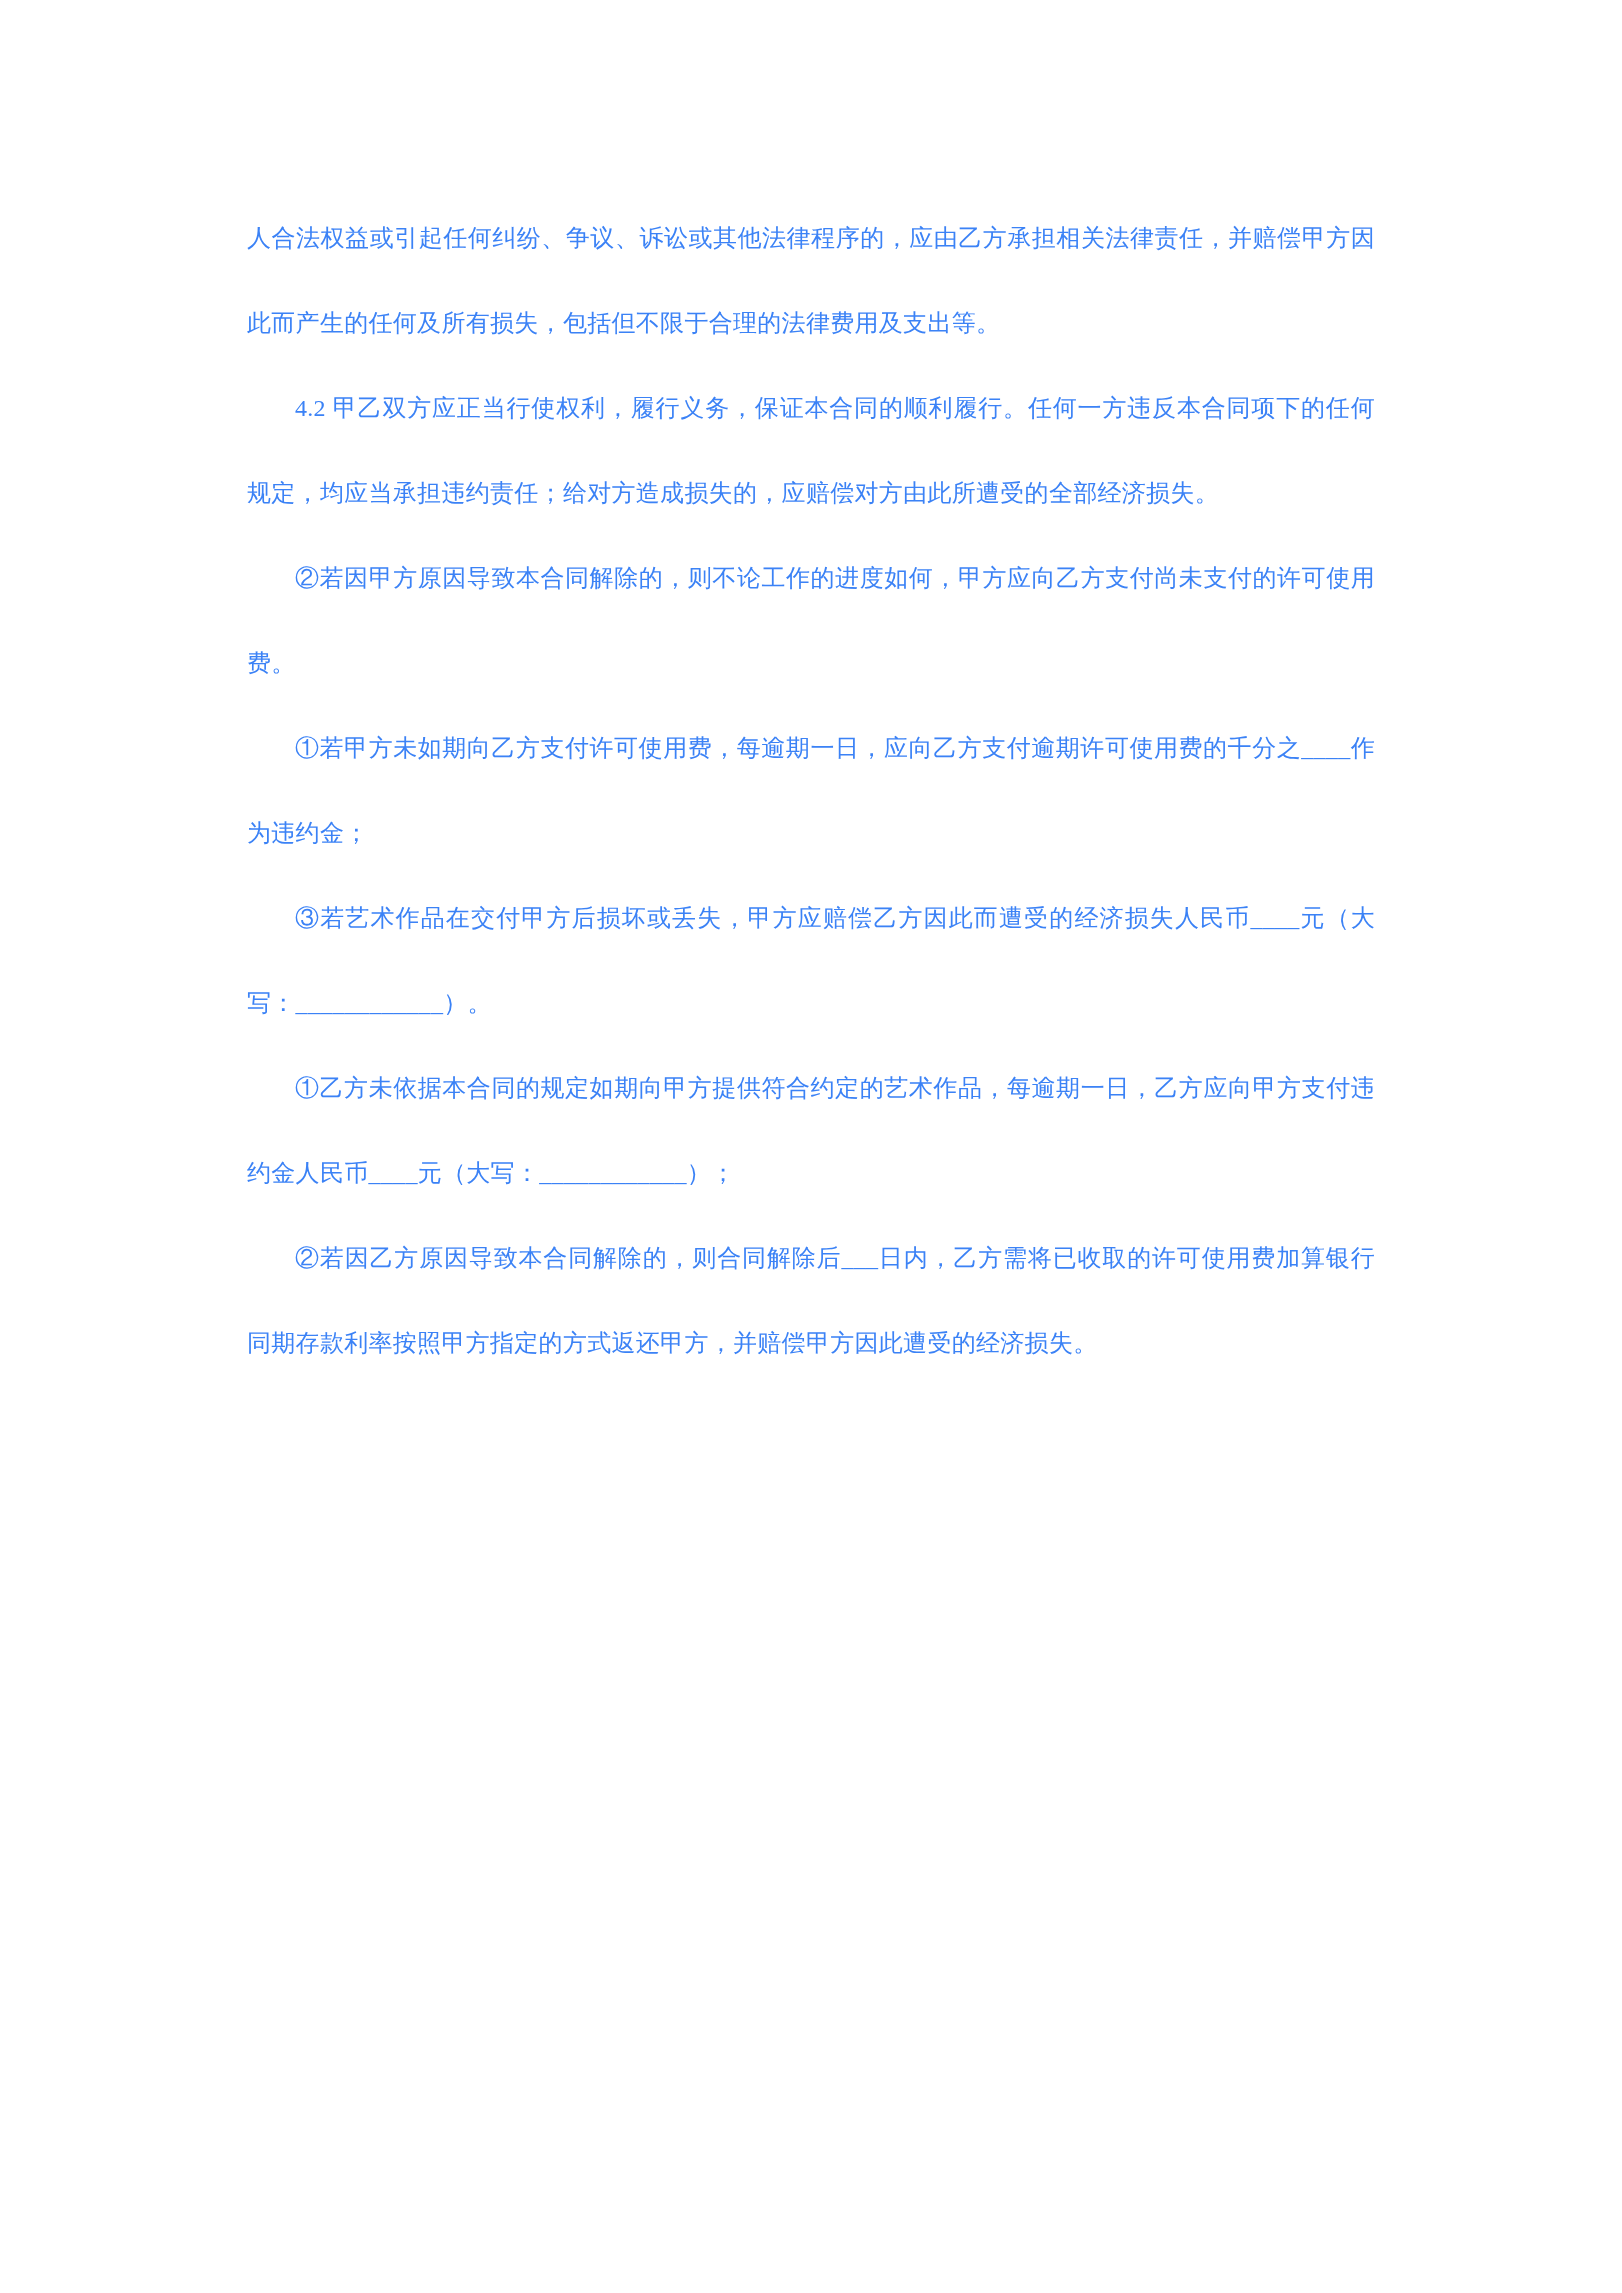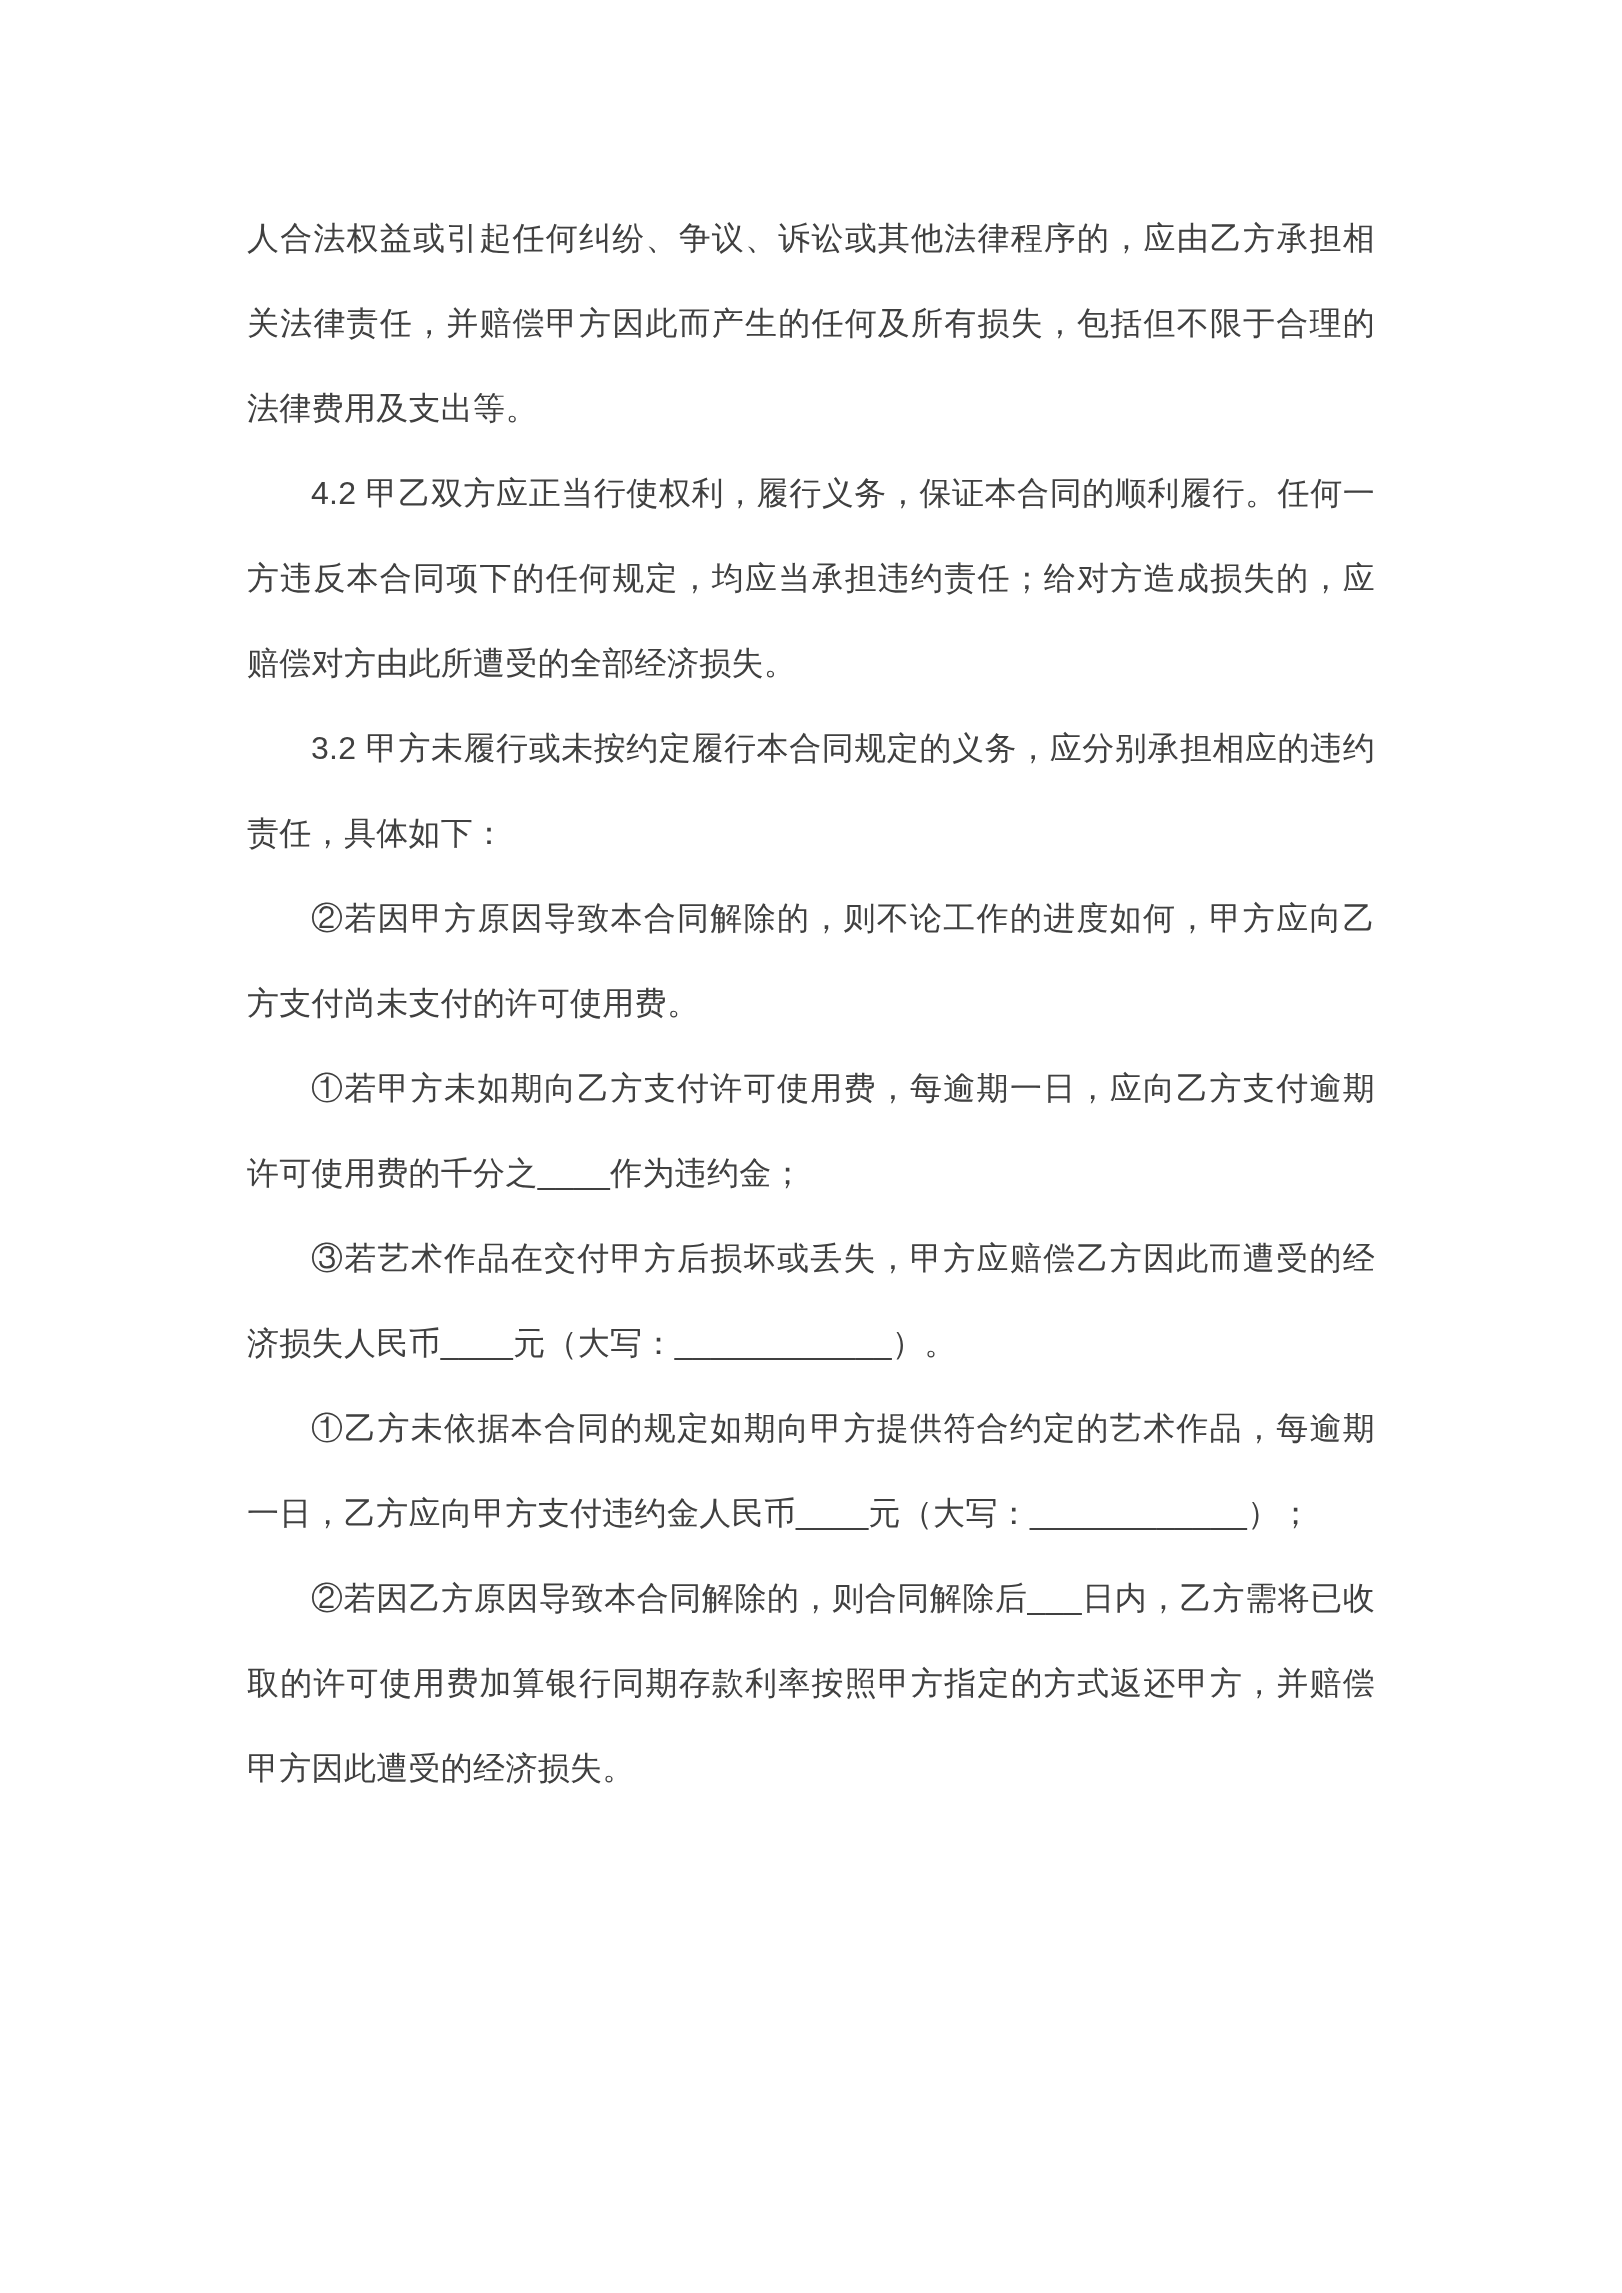--- a/index.html
+++ b/index.html
@@ -11,23 +11,23 @@
     position: relative;
     width: 1623px;
     height: 2294px;
     background: #ffffff;
     box-sizing: border-box;
     padding: 196px 247px 0 247px;
     overflow: hidden;
   }
   .doc-body {
     width: 1128px;
-    color: #404040;
-    font-family: Liberation Sans, sans-serif;
-    font-size: 32px;
+    color: #3b82f6;
+    font-family: Liberation Serif, serif;
+    font-size: 24px;
     line-height: 85px;
   }
   .doc-body p {
     margin: 0;
     padding: 0;
     text-align: justify;
     text-justify: inter-ideograph;
     letter-spacing: 0.3px;
   }
   p.indent {
@@ -37,21 +37,20 @@
     font-weight: bold;
   }
 </style>
 </head>
 <body>
 
 <div class="page">
   <div class="doc-body">
     <p>人合法权益或引起任何纠纷、争议、诉讼或其他法律程序的，应由乙方承担相关法律责任，并赔偿甲方因此而产生的任何及所有损失，包括但不限于合理的法律费用及支出等。</p>
     <p class="indent">4.2 甲乙双方应正当行使权利，履行义务，保证本合同的顺利履行。任何一方违反本合同项下的任何规定，均应当承担违约责任；给对方造成损失的，应赔偿对方由此所遭受的全部经济损失。</p>
-    <p class="indent">3.2 甲方未履行或未按约定履行本合同规定的义务，应分别承担相应的违约责任，具体如下：</p>
     <p class="indent">②若因甲方原因导致本合同解除的，则不论工作的进度如何，甲方应向乙方支付尚未支付的许可使用费。</p>
     <p class="indent">①若甲方未如期向乙方支付许可使用费，每逾期一日，应向乙方支付逾期许可使用费的千分之____作为违约金；</p>
     <p class="indent">③若艺术作品在交付甲方后损坏或丢失，甲方应赔偿乙方因此而遭受的经济损失人民币____元（大写：____________）。</p>
     <p class="indent">①乙方未依据本合同的规定如期向甲方提供符合约定的艺术作品，每逾期一日，乙方应向甲方支付违约金人民币____元（大写：____________）；</p>
     <p class="indent">②若因乙方原因导致本合同解除的，则合同解除后___日内，乙方需将已收取的许可使用费加算银行同期存款利率按照甲方指定的方式返还甲方，并赔偿甲方因此遭受的经济损失。</p>
   </div>
 </div>
 
 
 </body></html>

